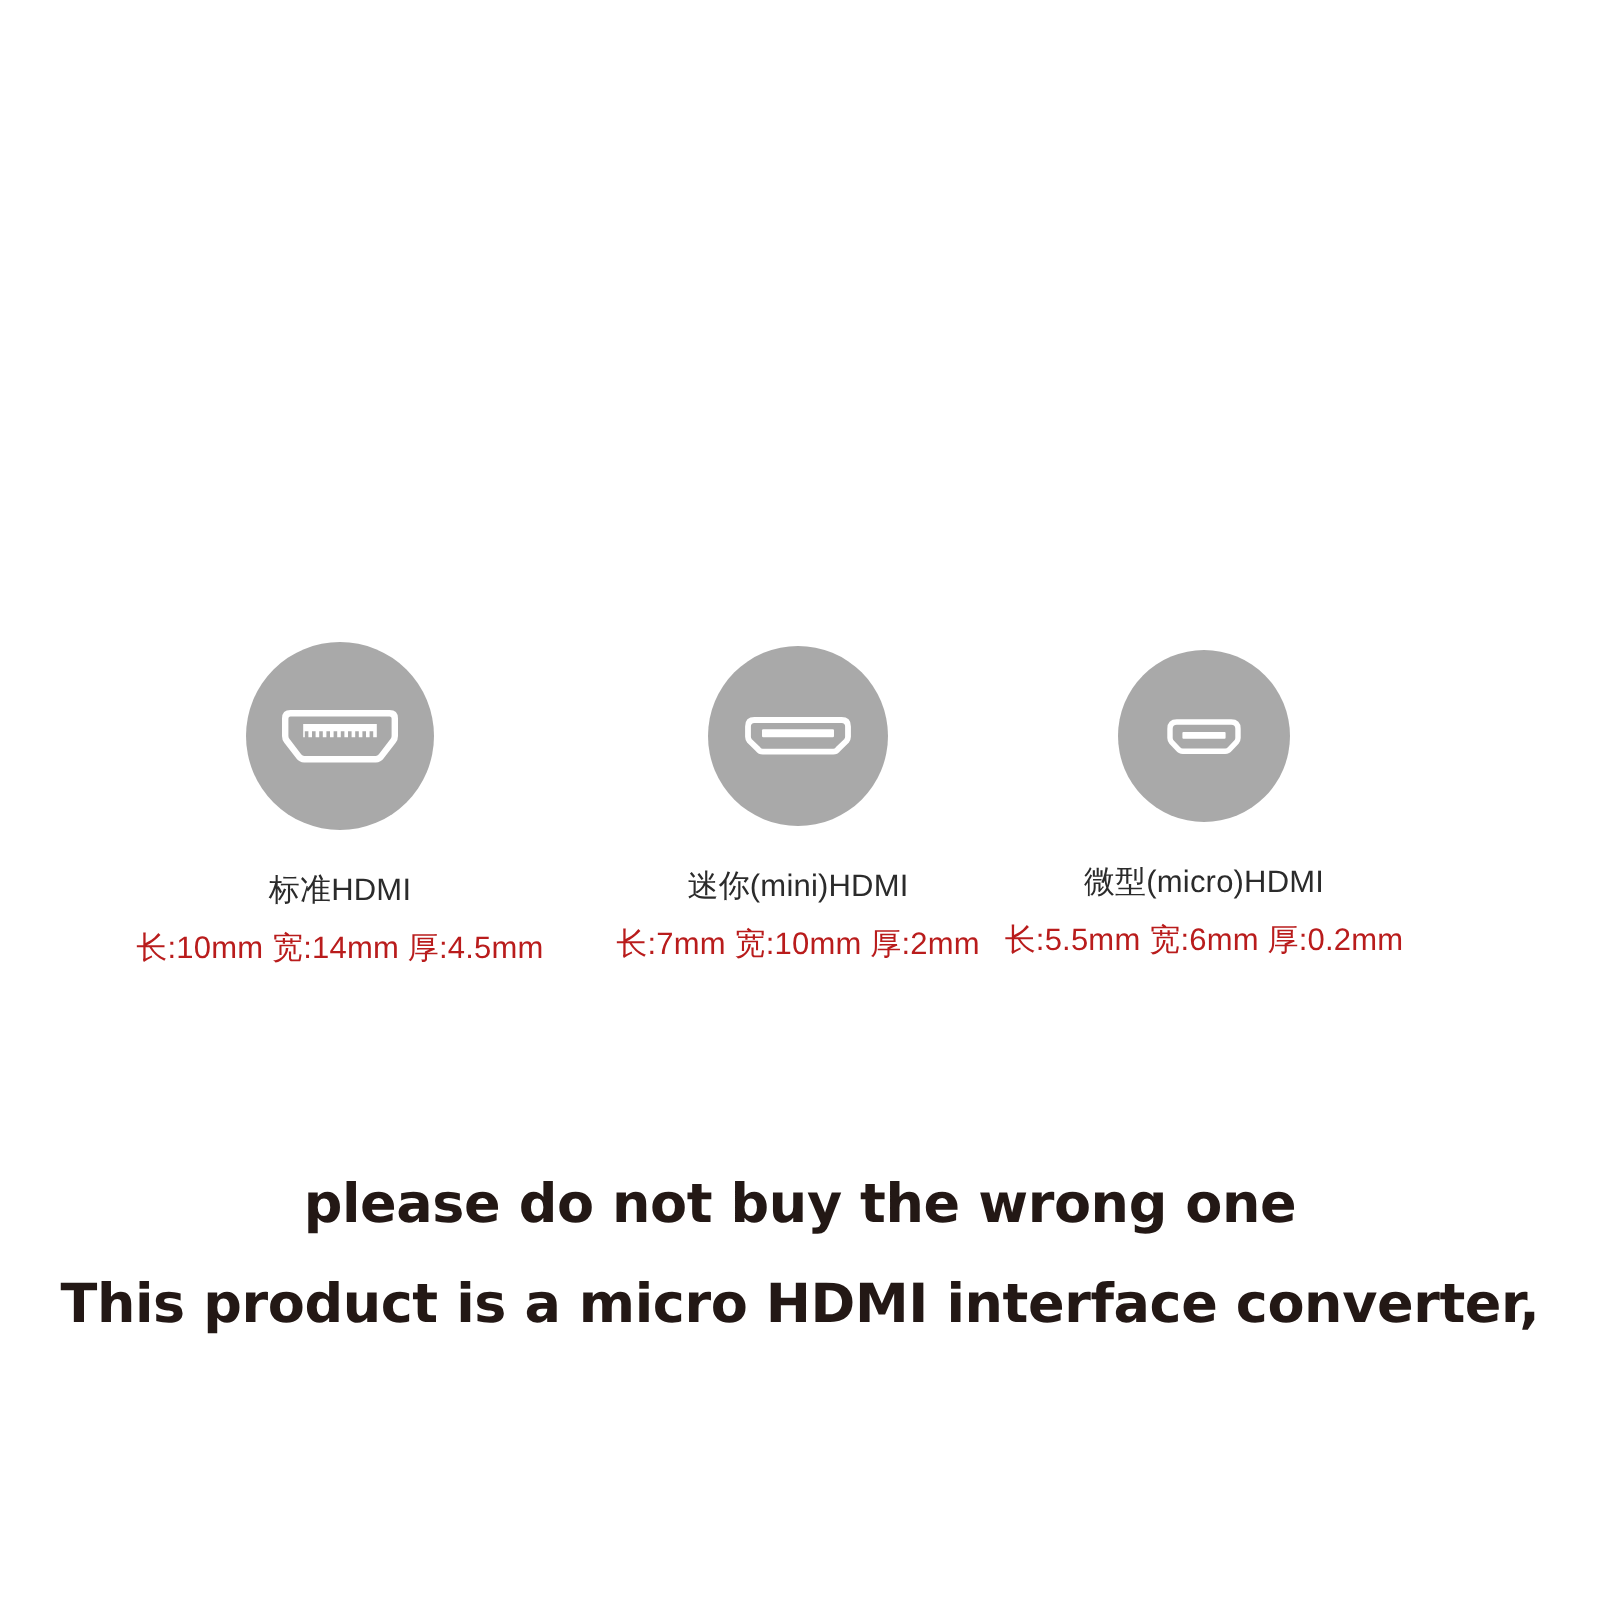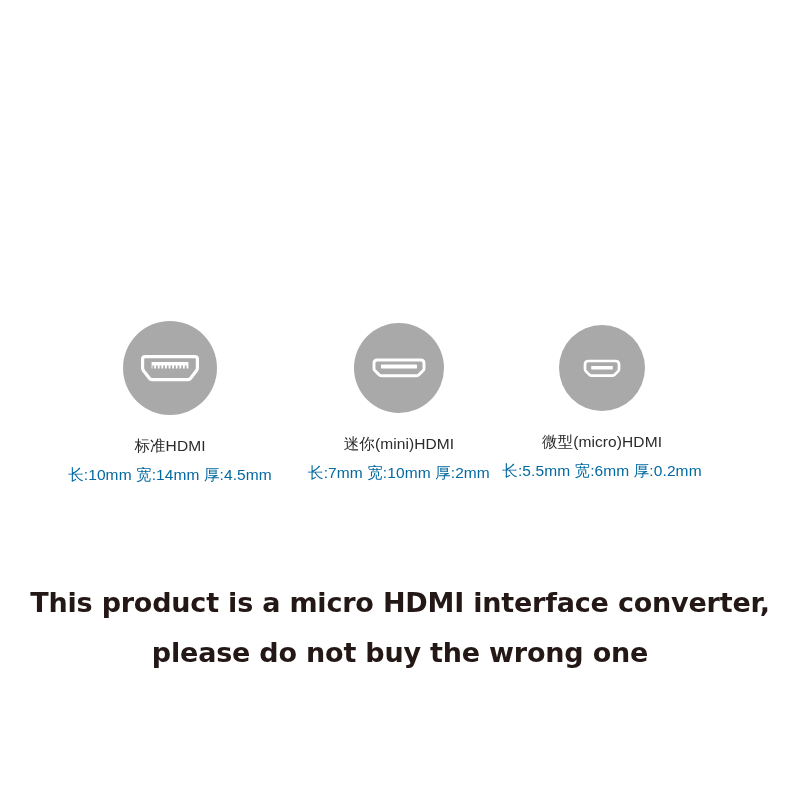--- a/index.html
+++ b/index.html
@@ -55,21 +55,21 @@
     font-size: 15.5px;
     line-height: 20px;
     color: #2b2b2b;
     letter-spacing: 0.1px;
     white-space: nowrap;
   }
   .port-specs {
     margin-top: 9px;
     font-size: 15.5px;
     line-height: 20px;
-    color: #0369a1;
+    color: #b91c1c;
     letter-spacing: 0.1px;
     white-space: nowrap;
   }
 
   
   #product-notice {
     position: absolute;
     left: 0;
     top: 578px;
     width: 800px;
@@ -138,15 +138,15 @@
         <rect x="8.2" y="7.0" width="21.6" height="3.4" rx="0.5" fill="#ffffff"></rect>
       </svg>
     </div>
     <div class="port-name">微型(micro)HDMI</div>
     <div class="port-specs">长:5.5mm 宽:6mm 厚:0.2mm</div>
   </div>
 
 </div>
 
 <div id="product-notice">
+  <div class="notice-line">please do not buy the wrong one</div>
   <div class="notice-line">This product is a micro HDMI interface converter,</div>
-  <div class="notice-line">please do not buy the wrong one</div>
 </div>
 
 </body></html>

